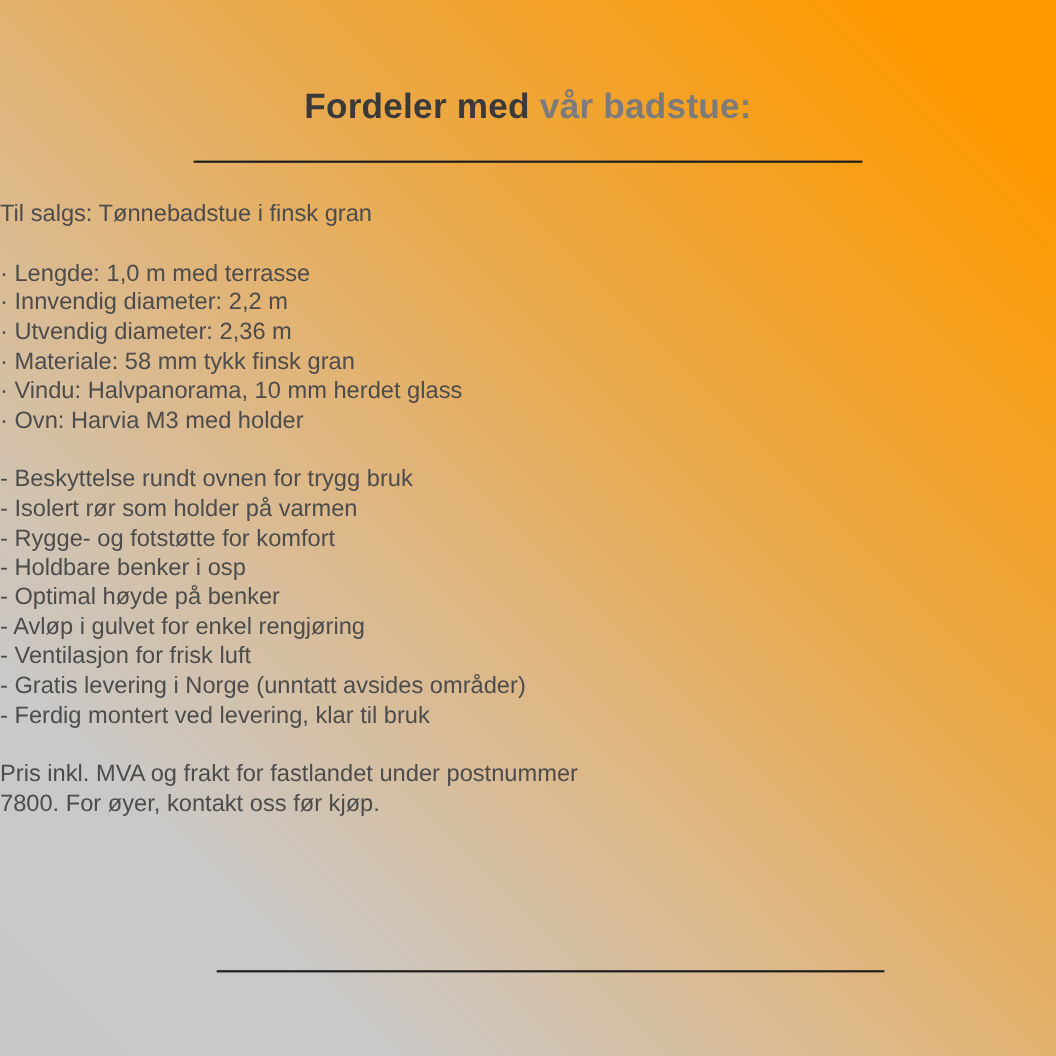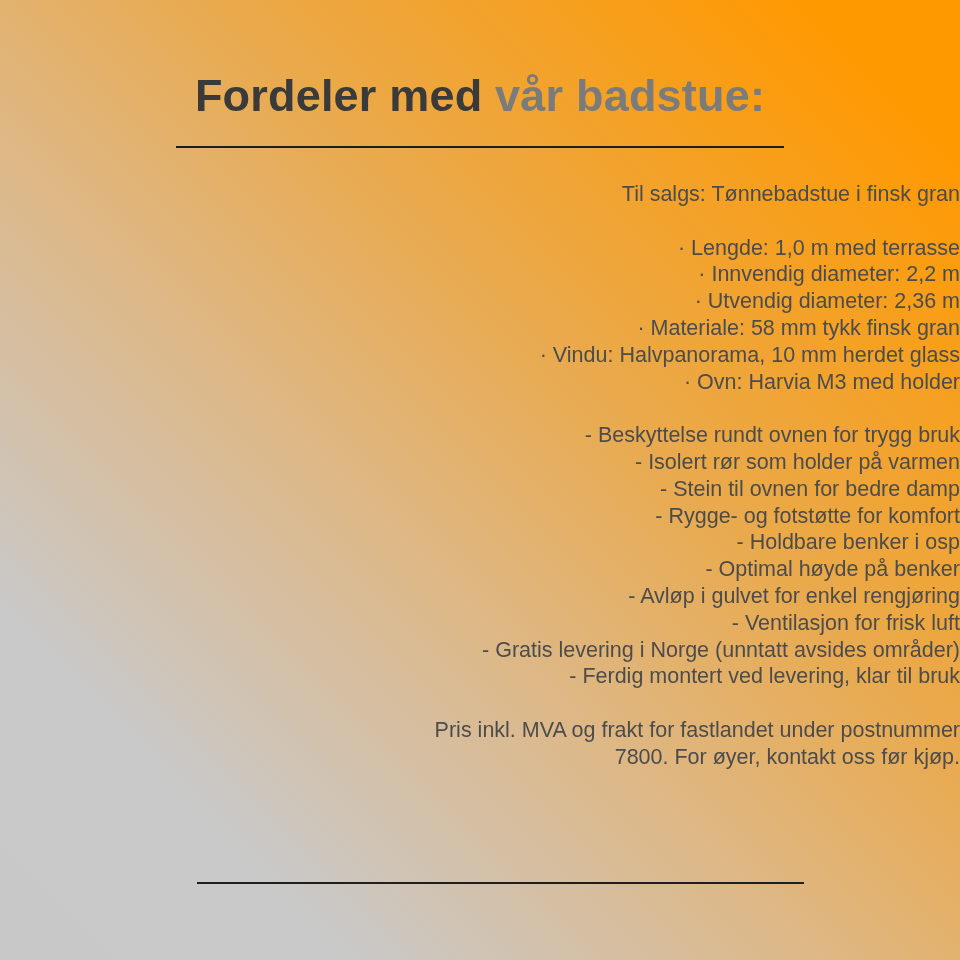--- a/index.html
+++ b/index.html
@@ -3,29 +3,29 @@
 <meta charset="utf-8">
 <style>
   html, body { margin: 0; padding: 0; }
   body {
     width: 960px; height: 960px; overflow: hidden; position: relative;
     background: linear-gradient(45deg, #c8c8c8 0%, #c9c9c9 18%, #ddb888 42%, #eaa94a 62%, #ff9900 92%);
     font-family: "Liberation Sans", sans-serif;
   }
   .title {
     position: absolute; left: 0; width: 960px; top: 66px; text-align: center;
-    font-size: 45px; font-weight: bold; letter-spacing: 0.2px; line-height: 60px;
+    font-size: 32px; font-weight: bold; letter-spacing: 0.2px; line-height: 60px;
   }
   .title .dark { color: #3a3a3a; }
   .title .light { color: #7b7b7b; }
   .rule { position: absolute; height: 2px; background: #1e1e1e; }
   .rule.top { left: 176px; width: 608px; top: 146px; }
   .rule.bottom { left: 197px; width: 607px; top: 882px; }
   .body-text {
-    position: absolute; left: 0; width: 960px; top: 181px; text-align: right;
+    position: absolute; left: 0; width: 960px; top: 181px; text-align: left;
     color: #4c4c4c; font-size: 21.5px; line-height: 26.8px;
   }
   .body-text div { white-space: nowrap; }
   .gap { height: 26.8px; }
 </style>
 </head>
 <body>
 
 <div class="title">
   <span class="dark">Fordeler med</span>
@@ -44,21 +44,20 @@
     <div>· Utvendig diameter: 2,36 m</div>
     <div>· Materiale: 58 mm tykk finsk gran</div>
     <div>· Vindu: Halvpanorama, 10 mm herdet glass</div>
     <div>· Ovn: Harvia M3 med holder</div>
   </div>
   <div class="gap"></div>
 
   <div>
     <div>- Beskyttelse rundt ovnen for trygg bruk</div>
     <div>- Isolert rør som holder på varmen</div>
-    <div>- Stein til ovnen for bedre damp</div>
     <div>- Rygge- og fotstøtte for komfort</div>
     <div>- Holdbare benker i osp</div>
     <div>- Optimal høyde på benker</div>
     <div>- Avløp i gulvet for enkel rengjøring</div>
     <div>- Ventilasjon for frisk luft</div>
     <div>- Gratis levering i Norge (unntatt avsides områder)</div>
     <div>- Ferdig montert ved levering, klar til bruk</div>
   </div>
   <div class="gap"></div>
 

